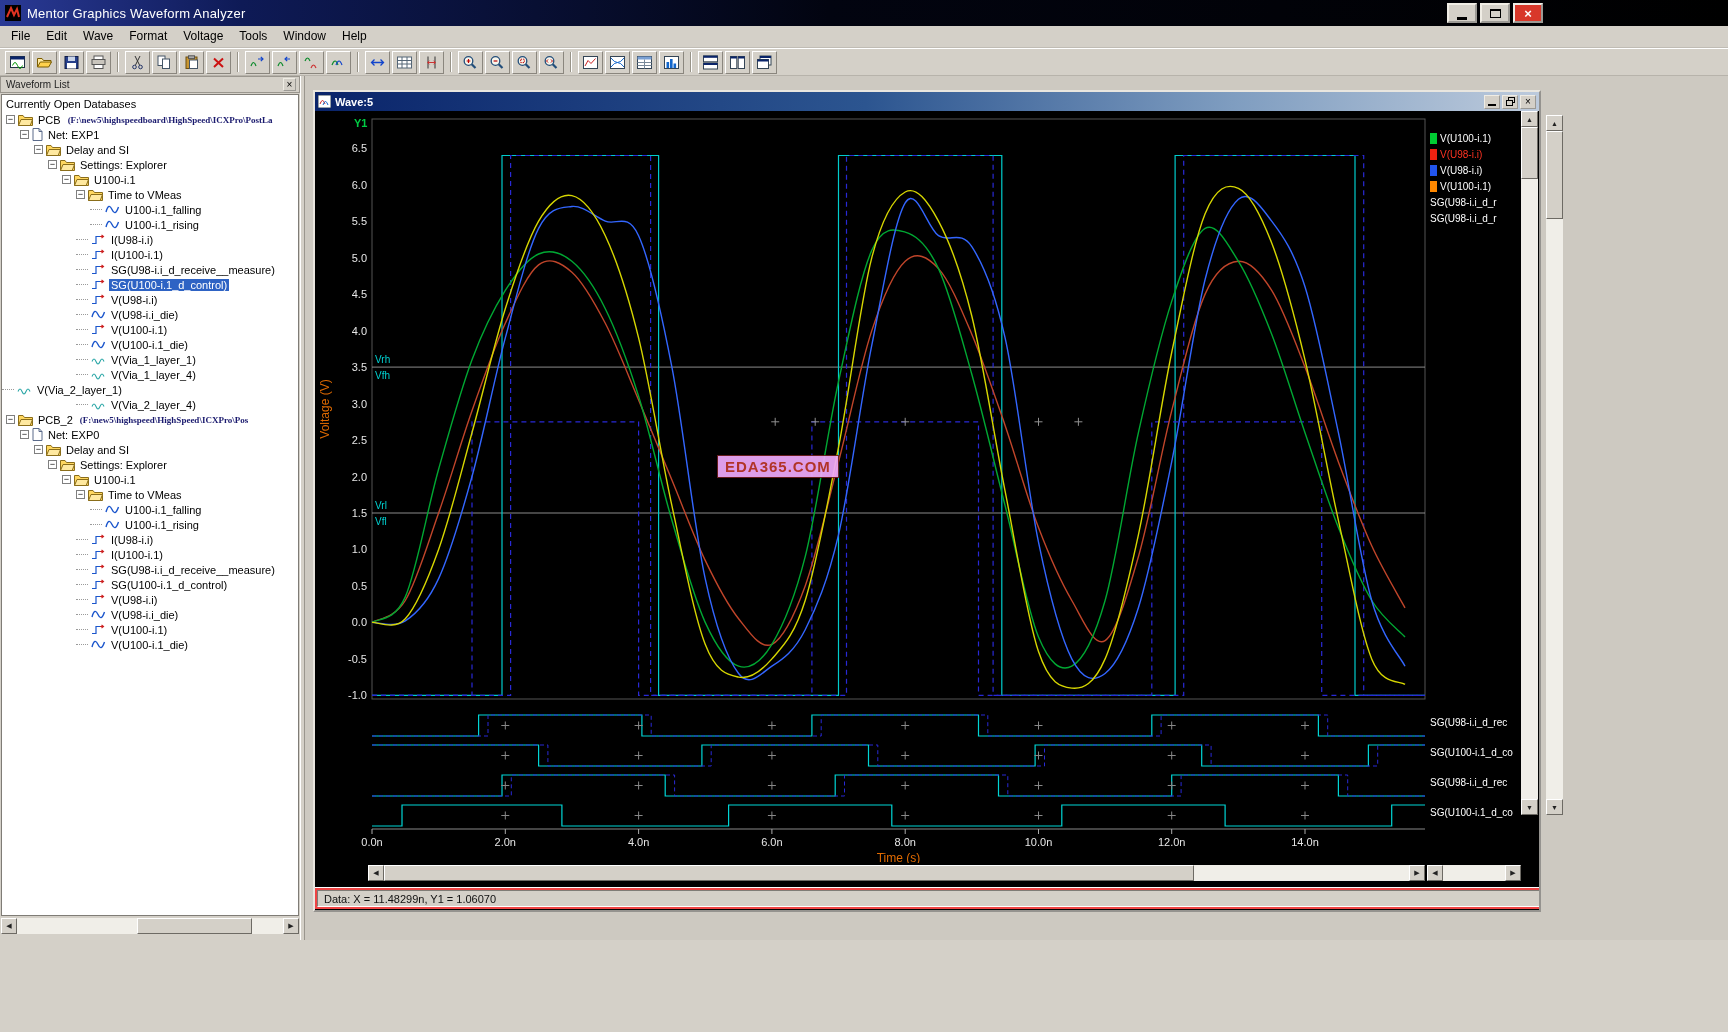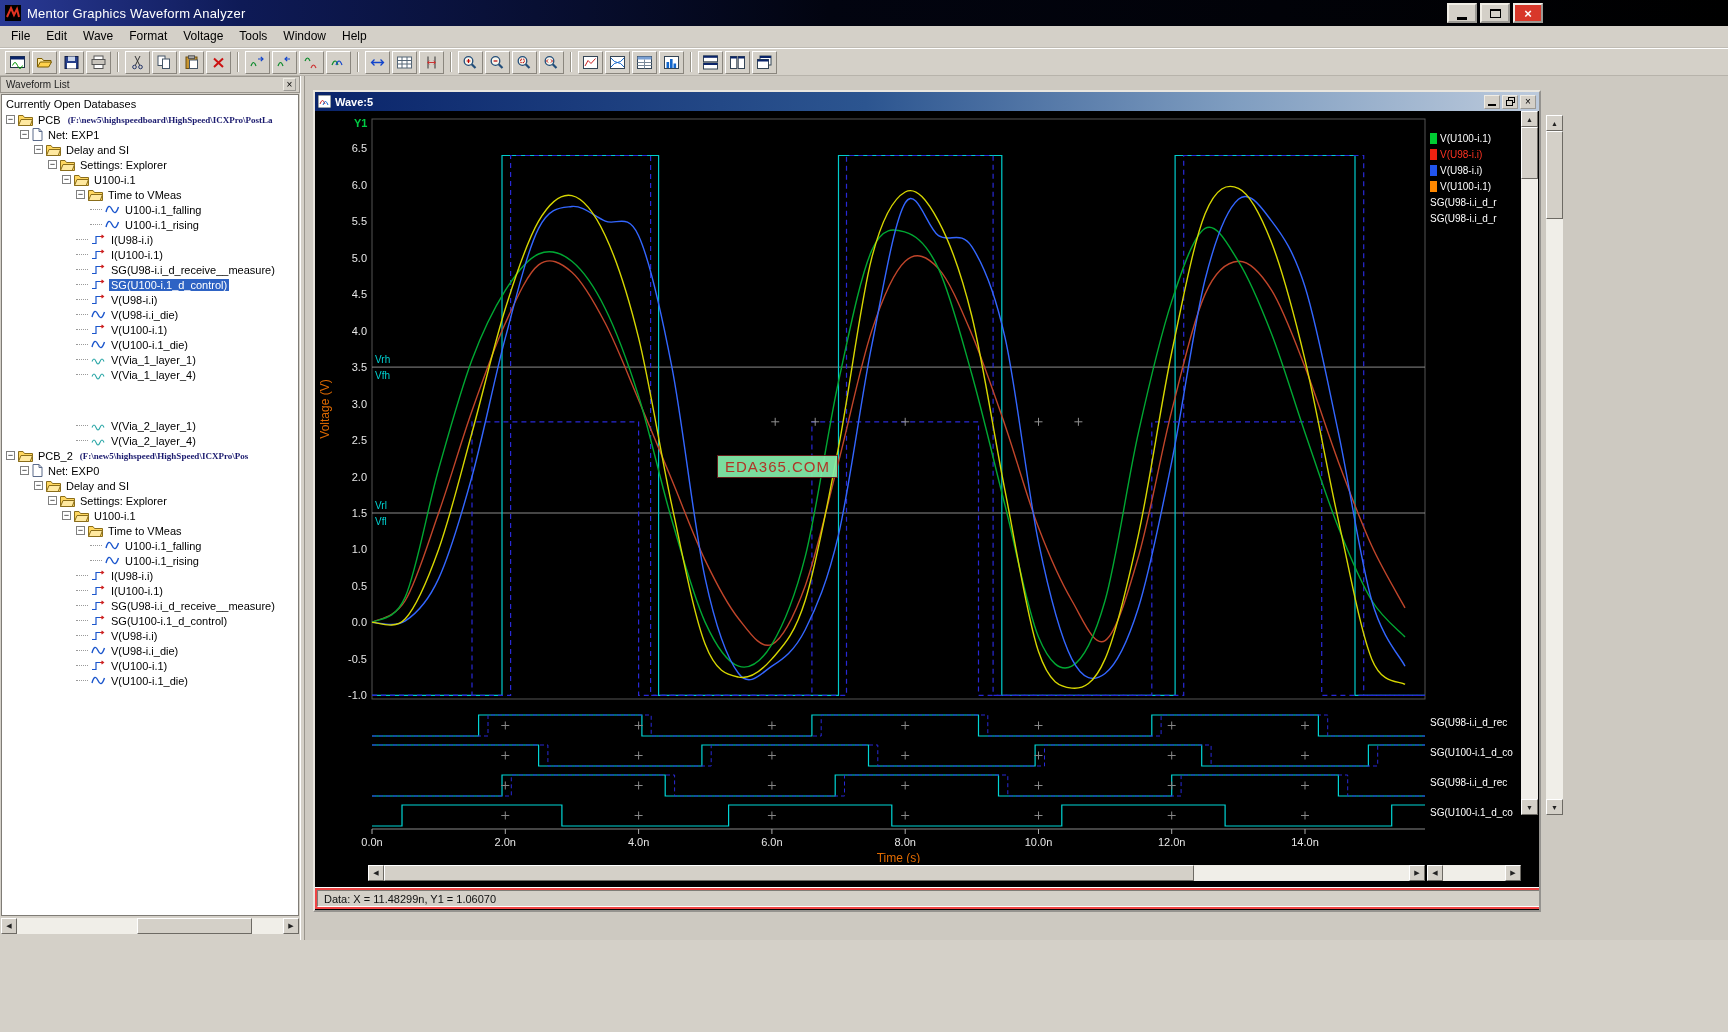--- a/index.html
+++ b/index.html
@@ -85,22 +85,22 @@
   .yl,.xl{font-size:11px;fill:#e6e6e6}
   .cy{font-size:10px;fill:#00d2d2}
   .y1{font-size:11px;fill:#00cc44;font-weight:bold}
   .ax{font-size:12px;fill:#e06a00}
   #legend{position:absolute;left:1112px;top:0;width:94px;height:752px;overflow:hidden}
   .lg-entry{position:absolute;left:3px;display:flex;align-items:center;gap:3px;font-size:10px;white-space:nowrap}
   .chip{width:7px;height:11px;flex:none}
   #wave-vscroll{position:absolute;left:1206px;top:0;height:704px}
   #wave-hscroll{position:absolute;left:53px;top:754px;width:1057px}
   #legend-hscroll{position:absolute;left:1112px;top:754px;width:94px}
-  #watermark{position:absolute;left:402px;top:344px;background:#86efac;color:#c0392b;
-    font-weight:normal;font-size:15px;line-height:19px;padding:1px 7px;letter-spacing:1px;
+  #watermark{position:absolute;left:402px;top:344px;background:#f0abfc;color:#c0392b;
+    font-weight:bold;font-size:15px;line-height:19px;padding:1px 7px;letter-spacing:1px;
     border:1px solid #6e1f1f;opacity:.92}
   #wave-status{position:absolute;left:0;top:776px;width:1418px;height:22px;background:#ef4444;border-top:1px solid #fff}
   .field{margin:2px;border:1px solid;border-color:#7f7c76 #fff #fff #7f7c76;background:#d4d0c8;
     height:17px;font-size:11px;color:#111;padding:2px 6px;white-space:nowrap}
   button{font-family:inherit;cursor:default}
 </style>
 </head>
 <body>
 
 <div id="app">
@@ -496,21 +496,21 @@
           </div>
           <div class="tree-row" style="padding-left: 74px;">
             <span class="stub"></span>
             <span class="ticon">
               <svg width="15" height="11" viewBox="0 0 15 11">
                 <path d="M1 7.5 q2-5 4 0 t4 0 t4 0" fill="none" stroke="#2aa6a6" stroke-width="1.1"></path>
               </svg>
             </span>
             <span class="tlabel">V(Via_1_layer_4)</span>
           </div>
-          <div class="tree-row" style="padding-left: 74px; margin-top: 36px;">
+          <div class="tree-row" style="">
             <span class="stub"></span>
             <span class="ticon">
               <svg width="15" height="11" viewBox="0 0 15 11">
                 <path d="M1 7.5 q2-5 4 0 t4 0 t4 0" fill="none" stroke="#2aa6a6" stroke-width="1.1"></path>
               </svg>
             </span>
             <span class="tlabel">V(Via_2_layer_1)</span>
           </div>
           <div class="tree-row" style="padding-left: 74px;">
             <span class="stub"></span>

